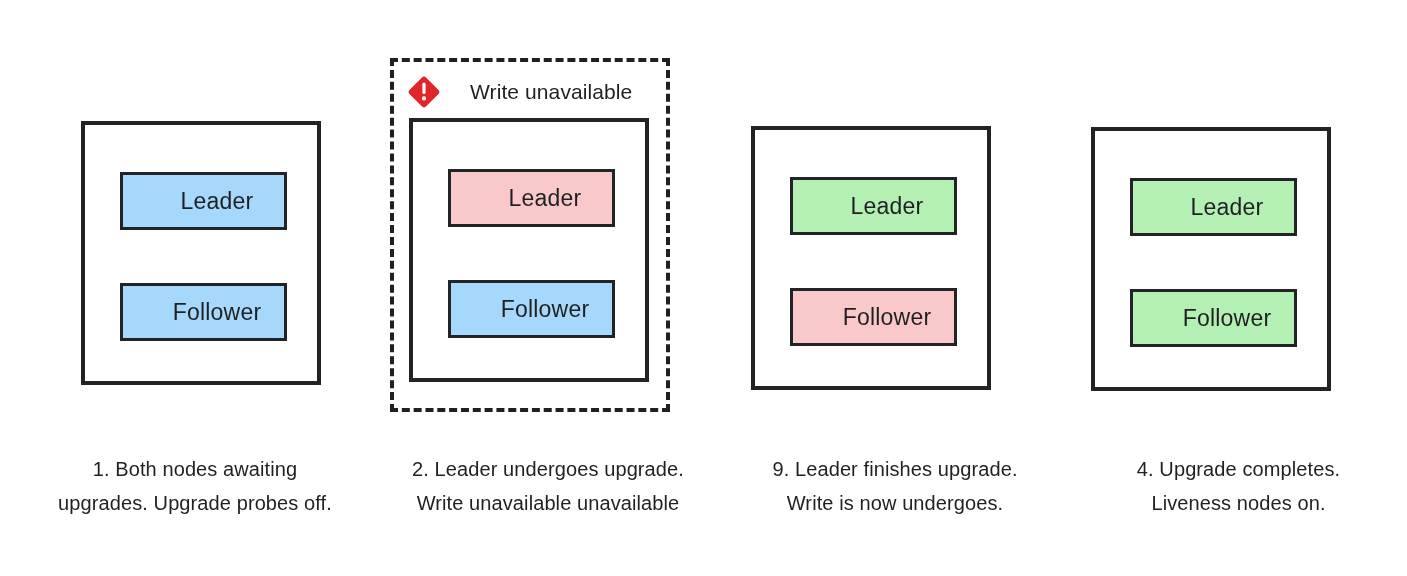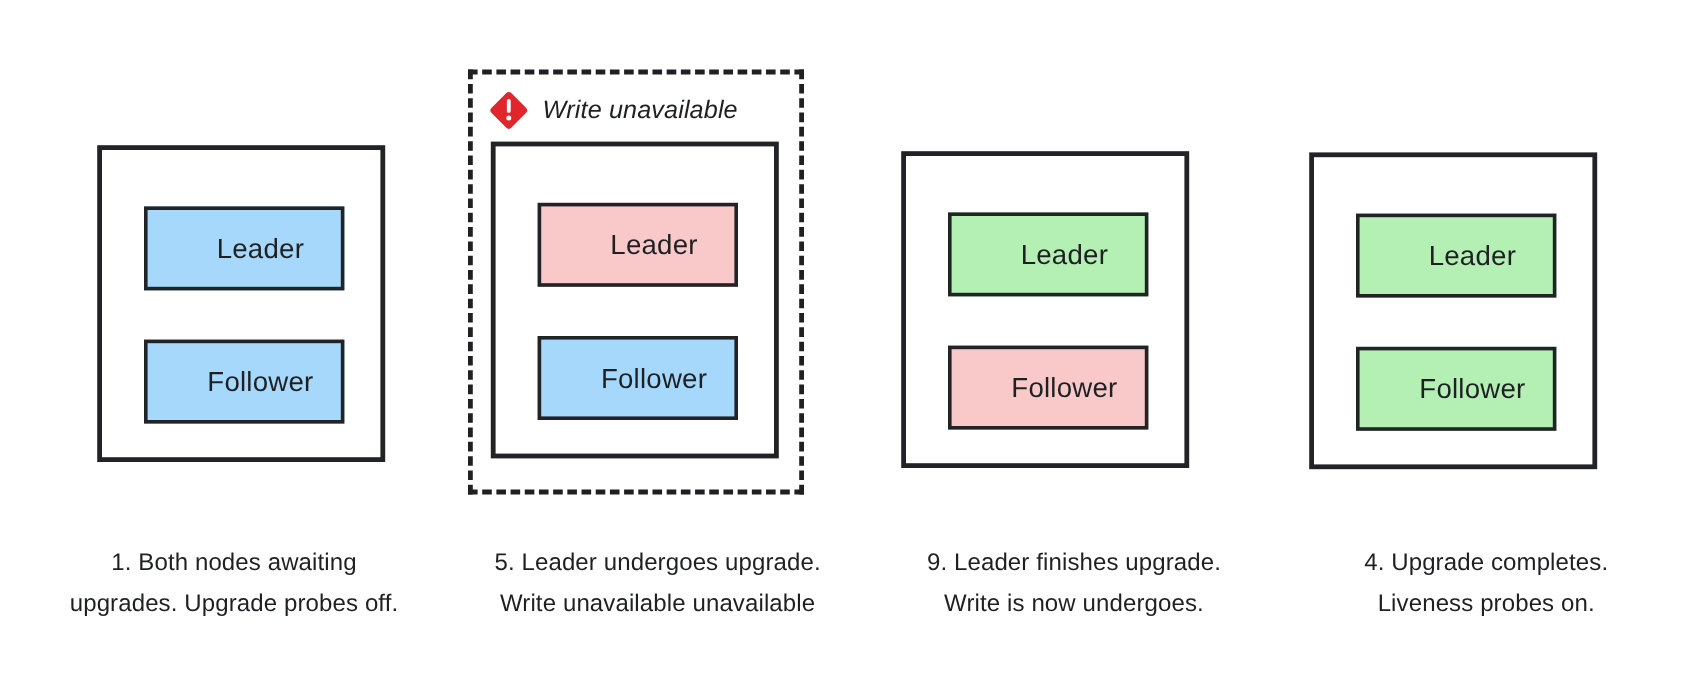--- a/index.html
+++ b/index.html
@@ -53,42 +53,41 @@
     height: 354px;
     border: 4px dashed #1f2023;
     box-sizing: border-box;
   }
   .warning-header {
     position: absolute;
     left: 12px;
     top: 12px;
     display: flex;
     align-items: center;
-    gap: 10px;
+    gap: 28px;
     white-space: nowrap;
-    font-style: italic;
   }
   .warn-icon {
     width: 36px;
     height: 36px;
     flex: 0 0 36px;
     display: block;
   }
   .warning-label {
     font-size: 21px;
     color: #1f2023;
     letter-spacing: 0.1px;
   }
 
   
   .role-chip {
     position: absolute;
     left: 35px;
     width: 167px;
-    height: 70px;
+    height: 58px;
     border: 3px solid #222327;
     box-sizing: border-box;
     display: flex;
     align-items: center;
     justify-content: center;
     font-size: 23px;
     color: #1f2023;
     letter-spacing: 0.2px;
     padding-left: 27px;
   }
@@ -145,21 +144,21 @@
     </div>
     <div class="node-box">
       <div class="role-chip role-leader fill-pink">
         <span>Leader</span>
       </div>
       <div class="role-chip role-follower fill-blue">
         <span>Follower</span>
       </div>
     </div>
     <div class="caption">
-      <span class="cap-line">5. Leader undergoes upgrade.</span>
+      <span class="cap-line">2. Leader undergoes upgrade.</span>
       <span class="cap-line">Write unavailable unavailable</span>
     </div>
   </div>
 
   <div class="panel panel-3">
     <div class="node-box">
       <div class="role-chip role-leader fill-green">
         <span>Leader</span>
       </div>
       <div class="role-chip role-follower fill-pink">
@@ -176,17 +175,17 @@
     <div class="node-box">
       <div class="role-chip role-leader fill-green">
         <span>Leader</span>
       </div>
       <div class="role-chip role-follower fill-green">
         <span>Follower</span>
       </div>
     </div>
     <div class="caption">
       <span class="cap-line">4. Upgrade completes.</span>
-      <span class="cap-line">Liveness probes on.</span>
+      <span class="cap-line">Liveness nodes on.</span>
     </div>
   </div>
 
 </div>
 
 </body></html>

